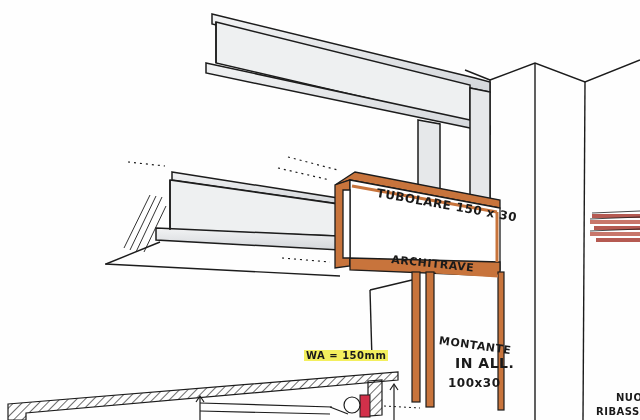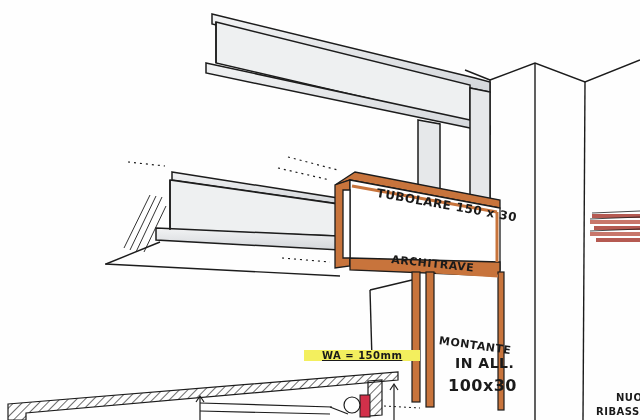--- a/index.html
+++ b/index.html
@@ -1,19 +1,19 @@
 <!DOCTYPE html>
 <html><head>
 <meta charset="utf-8">
 <style>
   html, body { margin: 0; padding: 0; background: #ffffff; }
   #canvas { position: relative; width: 640px; height: 420px; overflow: hidden; background: #fefefe; }
   svg { position: absolute; left: 0; top: 0; }
   .label { position: absolute; font-family: "DejaVu Sans", sans-serif; color: #1a1a1a; font-weight: bold; letter-spacing: 0.5px; white-space: nowrap; }
-  .hl { background: #f3ef5e; padding: 0 18px; text-decoration: underline; }
+  .hl { background: #f3ef5e; padding: 0 2px; }
 </style>
 </head>
 <body>
 
 <div id="canvas">
   <svg width="640" height="420" viewBox="0 0 640 420">
     <defs>
       <pattern id="hatch" patternUnits="userSpaceOnUse" width="6" height="6" patternTransform="rotate(45)">
         <line x1="0" y1="0" x2="0" y2="6" stroke="#1c1c1c" stroke-width="1.3"></line>
       </pattern>
@@ -114,17 +114,17 @@
         <polyline points="196,402 200,396 204,402" fill="none"></polyline>
       </g>
       <line x1="384" y1="406" x2="420" y2="408" stroke="#1c1c1c" stroke-width="1" stroke-dasharray="2,3"></line>
     </g>
   </svg>
 
   <div class="label" style="left:378px; top:186px; font-size:12px; transform:rotate(10deg); transform-origin:left top;">TUBOLARE 150 x 30</div>
   <div class="label" style="left:392px; top:253px; font-size:11px; transform:rotate(6deg); transform-origin:left top;">ARCHITRAVE</div>
   <div class="label" style="left:440px; top:334px; font-size:11px; transform:rotate(8deg); transform-origin:left top;">MONTANTE</div>
   <div class="label" style="left:455px; top:355px; font-size:14px;">IN ALL.</div>
-  <div class="label" style="left:448px; top:376px; font-size:16px;">100x30</div>
+  <div class="label" style="left:448px; top:376px; font-size:12px;">100x30</div>
   <div class="label hl" style="left:304px; top:350px; font-size:10px;">WA = 150mm</div>
   <div class="label" style="left:616px; top:392px; font-size:10px;">NUO</div>
   <div class="label" style="left:596px; top:406px; font-size:10px;">RIBASSAT</div>
 </div>
 
 </body></html>

